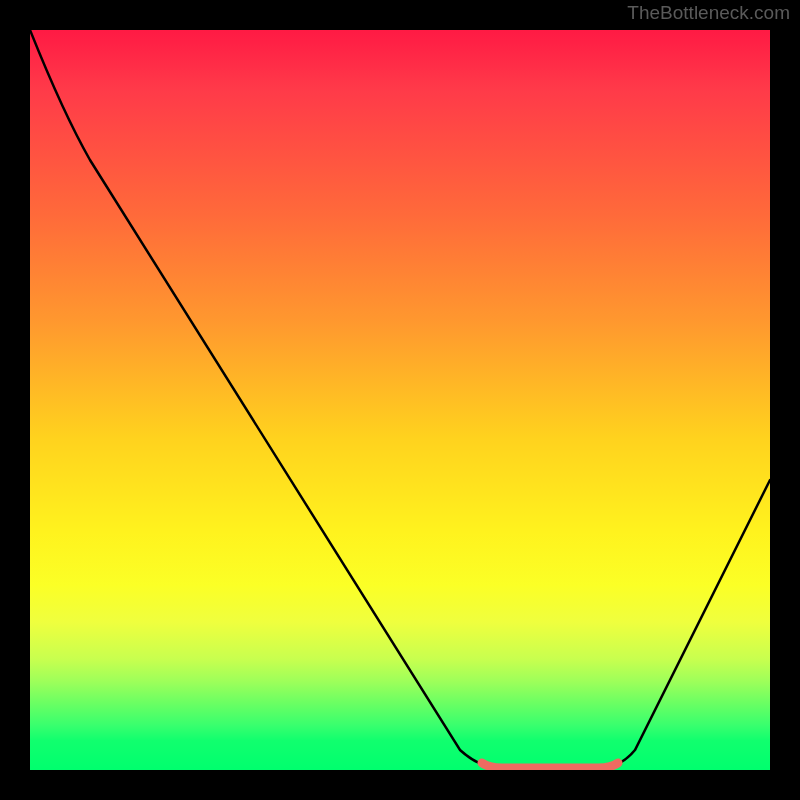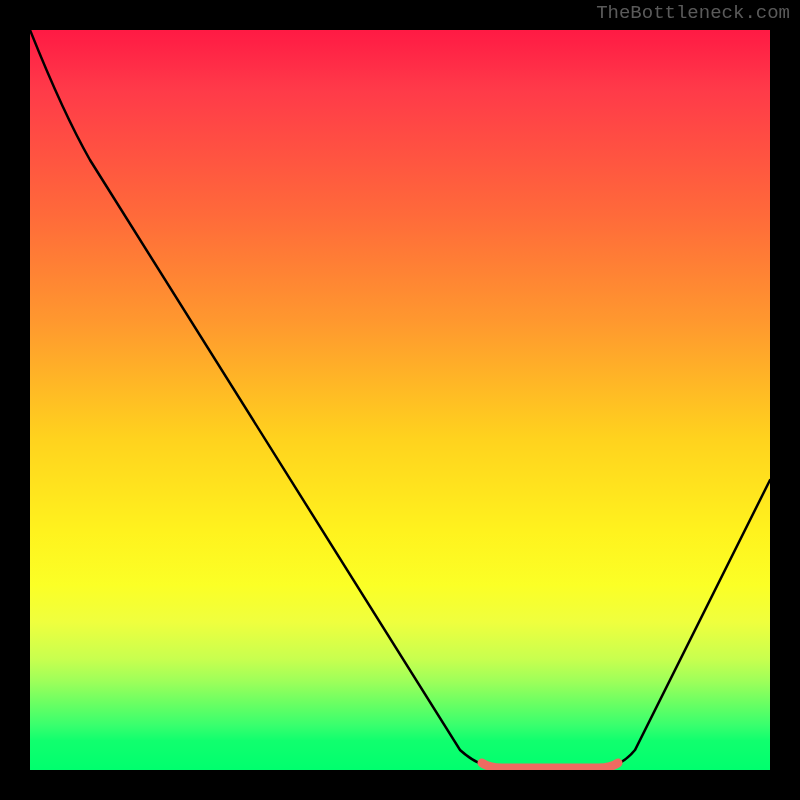--- a/index.html
+++ b/index.html
@@ -17,21 +17,20 @@
     height: 800px;
   }
   .watermark {
     position: absolute;
     top: 2px;
     right: 10px;
     color: #5a5a5a;
     font-size: 19px;
     font-weight: 500;
     z-index: 10;
-    font-family: Liberation Mono, monospace;
   }
   .plot-area {
     position: absolute;
     left: 30px;
     top: 30px;
     width: 740px;
     height: 740px;
     overflow: hidden;
   }
   .gradient {

